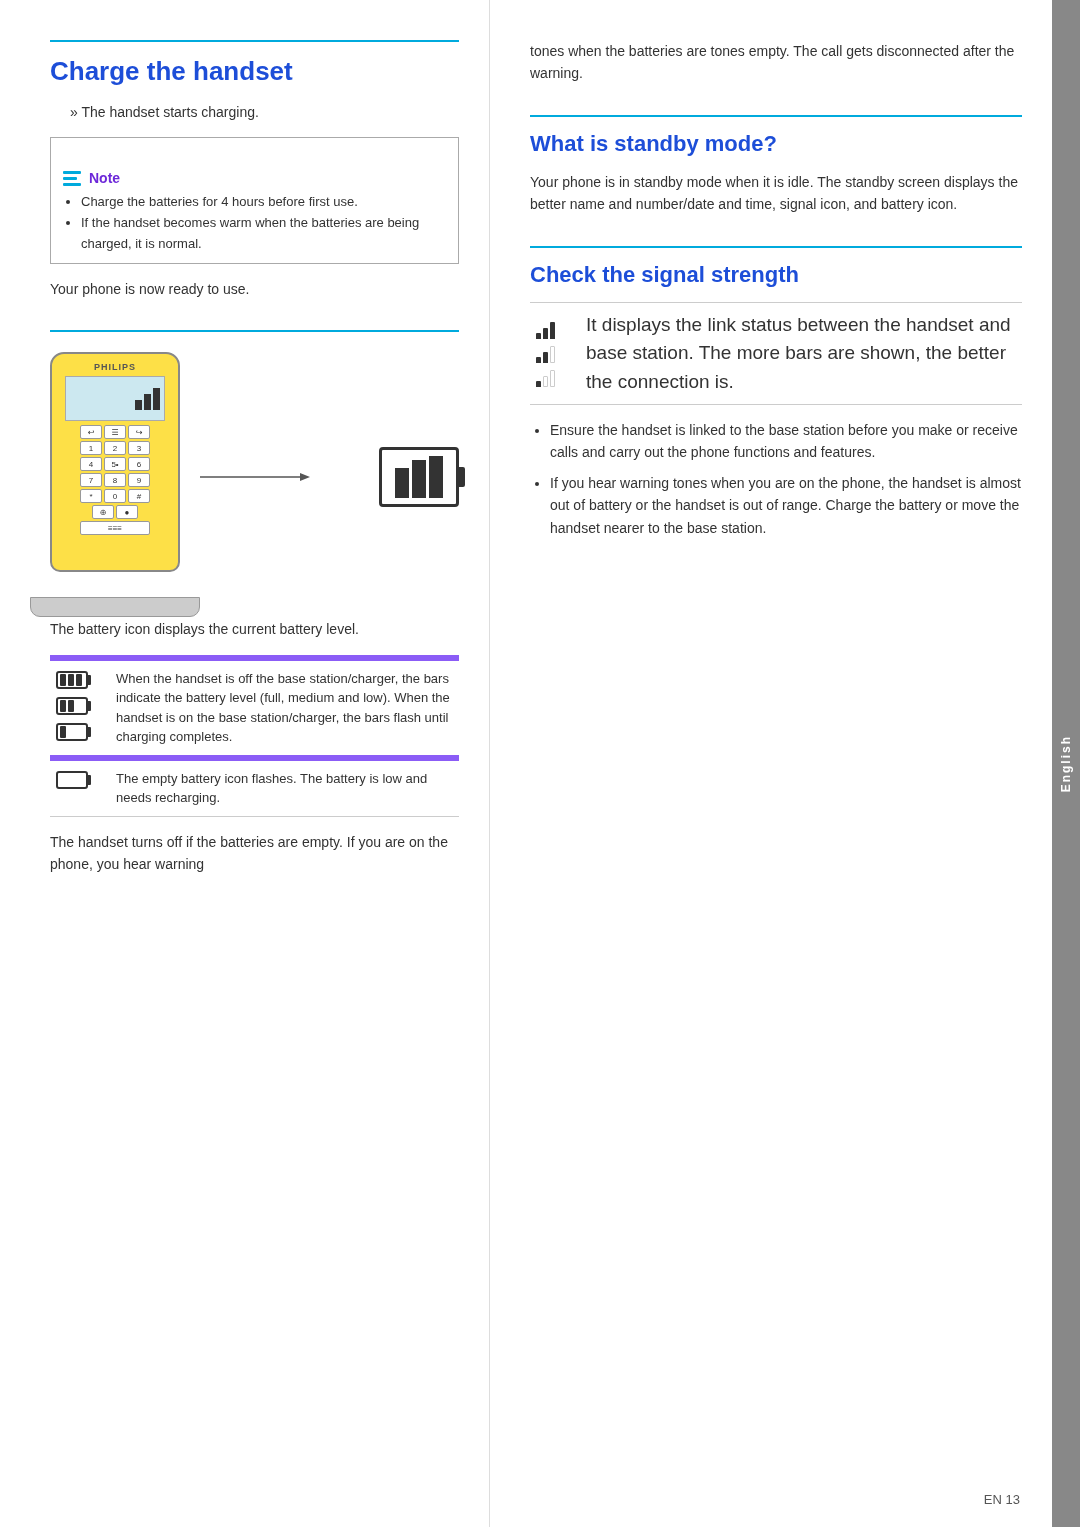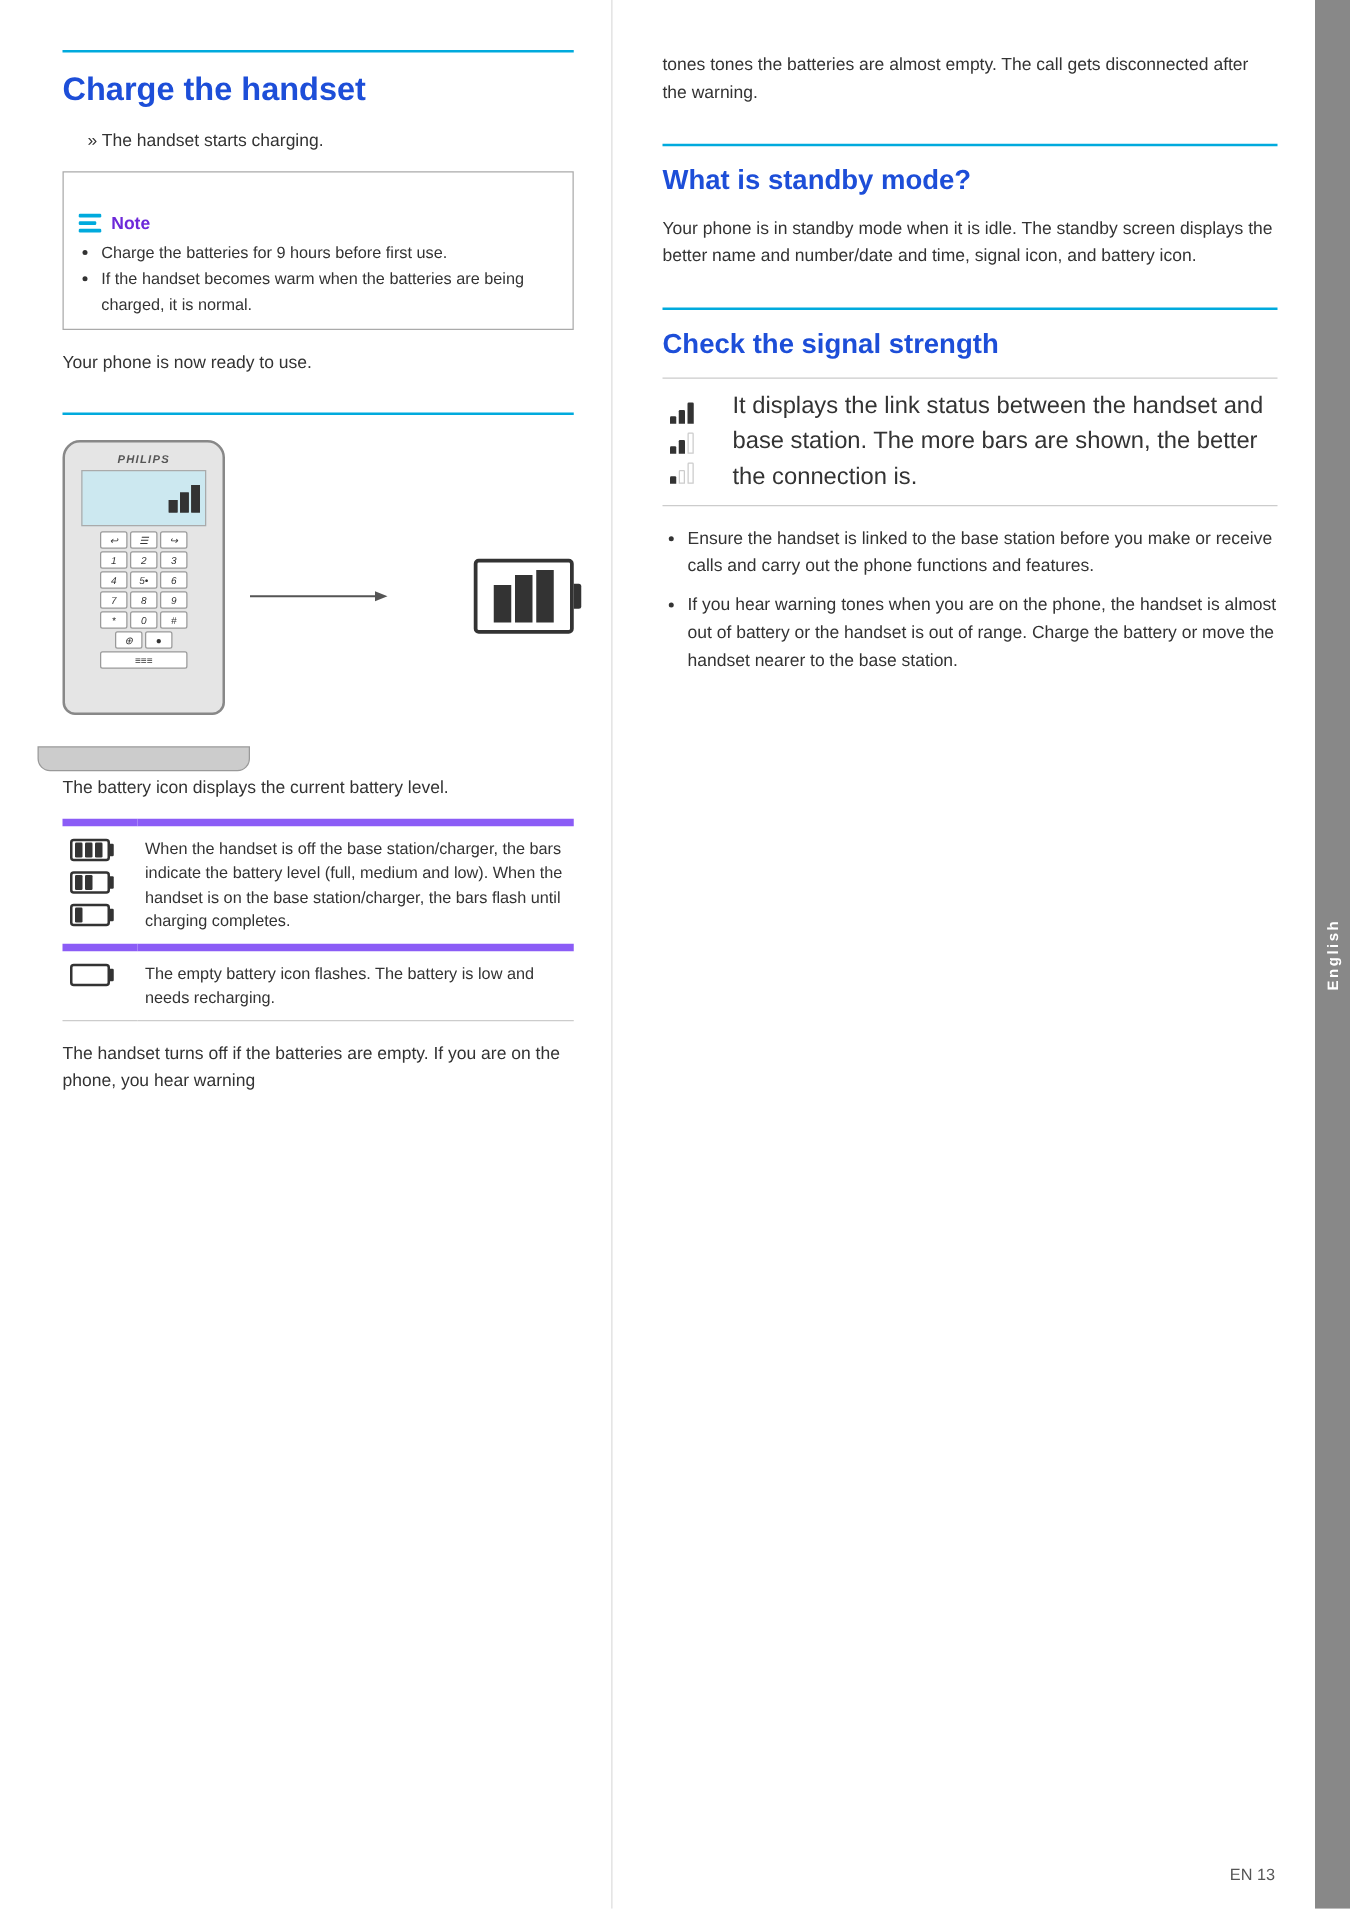--- a/index.html
+++ b/index.html
@@ -145,26 +145,25 @@
     .phone-diagram {
       display: flex;
       align-items: center;
       margin: 20px 0 16px 0;
       gap: 0;
     }
 
     .phone-body {
       width: 130px;
       height: 220px;
-      background: #e5e5e5;
+      background: #fde047;
       border: 2px solid #888;
       border-radius: 14px 14px 10px 10px;
       position: relative;
       flex-shrink: 0;
-      font-style: italic;
     }
 
     .phone-brand {
       text-align: center;
       font-size: 9px;
       color: #555;
       margin-top: 8px;
       letter-spacing: 1px;
       font-weight: bold;
     }
@@ -486,21 +485,21 @@
       <div class="note-box">
         <div class="note-header">
           <div class="note-lines-icon">
             <span></span>
               <span></span>
               <span></span>
           </div>
           <span>Note</span>
         </div>
         <ul class="note-list">
-          <li>Charge the batteries for 9 hours before first use.</li>
+          <li>Charge the batteries for 4 hours before first use.</li>
           <li>
             <span>If the handset becomes warm when the batteries are being charged, it is normal.</span>
           </li>
         </ul>
       </div>
 
       <p class="para">Your phone is now ready to use.</p>
 
       <div class="section-gap">
         <hr class="section-divider">
@@ -619,21 +618,21 @@
         </tr>
       </tbody>
         </table>
 
       <p class="para">The handset turns off if the batteries are empty. If you are on the phone, you hear warning</p>
 
     </div>
 
     <div class="right-col">
 
-      <p class="para">tones tones the batteries are almost empty. The call gets disconnected after the warning.</p>
+      <p class="para">tones when the batteries are tones empty. The call gets disconnected after the warning.</p>
 
       <div class="section-gap">
         <hr class="section-divider">
         <h2 class="section-title large">What is standby mode?</h2>
         <p class="para">Your phone is in standby mode when it is idle. The standby screen displays the better name and number/date and time, signal icon, and battery icon.</p>
       </div>
 
       <div class="section-gap">
         <hr class="section-divider">
         <h2 class="section-title large">Check the signal strength</h2>

